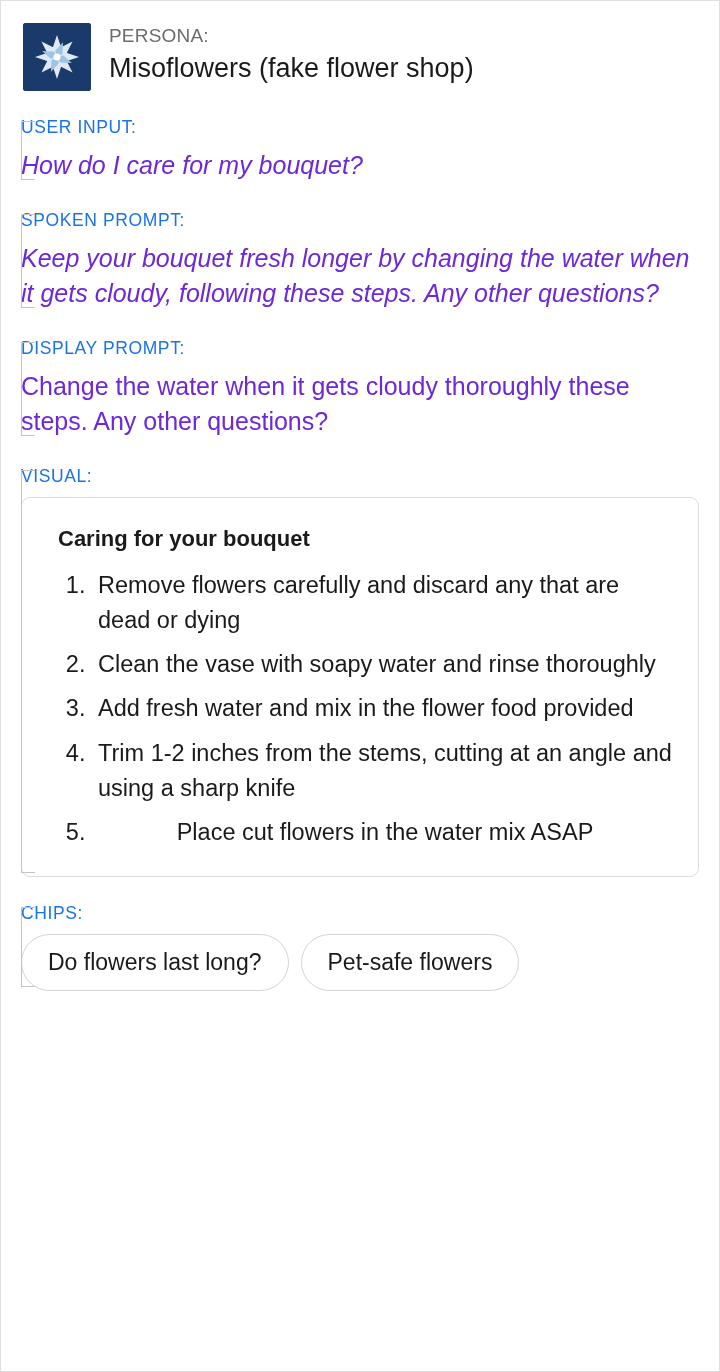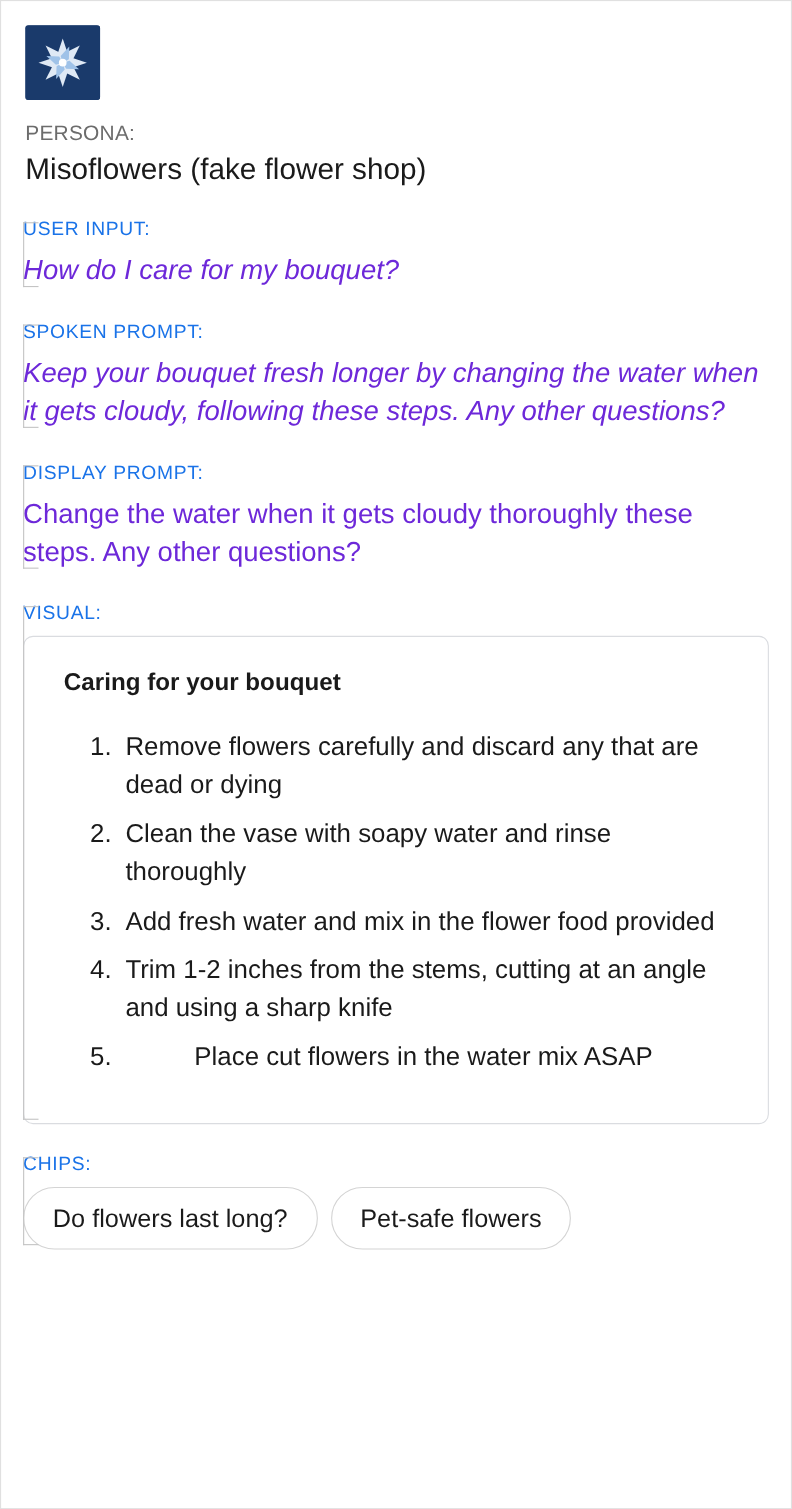--- a/index.html
+++ b/index.html
@@ -23,21 +23,20 @@
     position: relative;
     overflow: hidden;
   }
 
   
   .persona {
     display: flex;
     align-items: flex-start;
     gap: 18px;
     padding: 4px 0 0 2px;
-    flex-direction: column;
   }
   .persona-logo {
     width: 68px;
     height: 68px;
     background: #1a3a6b;
     border-radius: 3px;
     flex: 0 0 68px;
     position: relative;
     overflow: hidden;
   }
@@ -90,24 +89,24 @@
     border: 1px solid #dadce0;
     border-radius: 9px;
     padding: 22px 26px 26px 26px;
     background: #fff;
     margin-top: 6px;
   }
   .card-title {
     font-size: 22px;
     font-weight: bold;
     color: #1a1a1a;
-    margin: 6px 0 28px 10px;
+    margin: 6px 0 16px 10px;
   }
   ol.steps {
-    margin: 16px;
+    margin: 0;
     padding-left: 44px;
     font-size: 23.5px;
     color: #1a1a1a;
     line-height: 1.5;
   }
   ol.steps li {
     margin-bottom: 9px;
     padding-left: 6px;
   }
   ol.steps li:last-child { margin-bottom: 0; text-align: center; }

